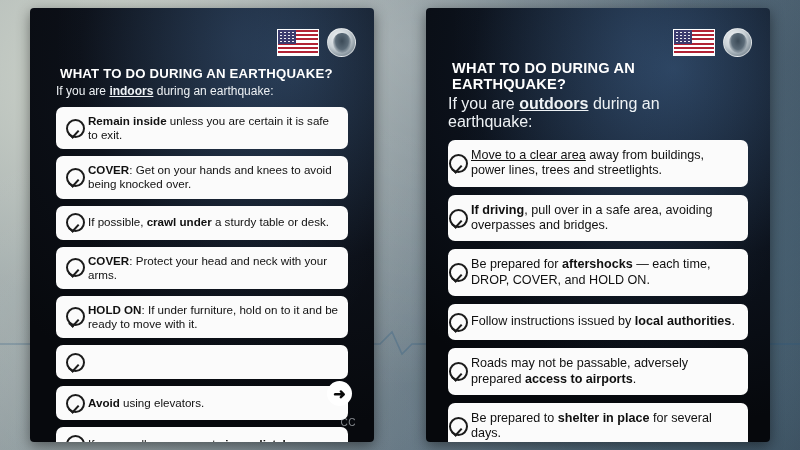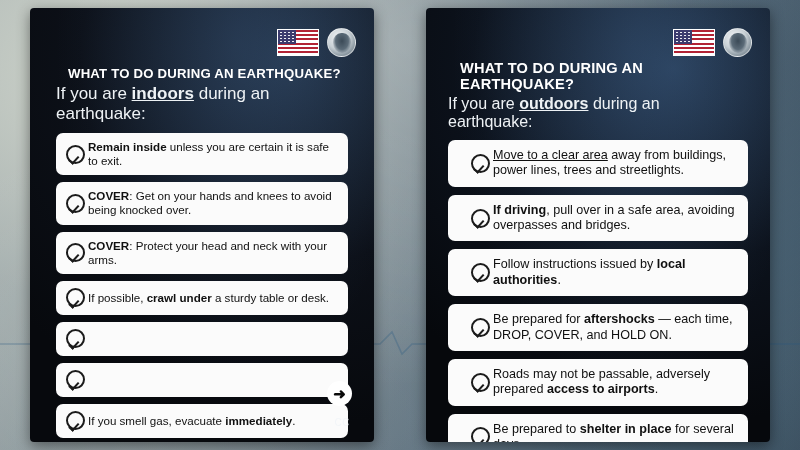--- a/index.html
+++ b/index.html
@@ -137,51 +137,51 @@
     box-sizing: border-box;
     height: 100%;
   }
   .card-left .card-inner { padding-top: 58px; padding-left: 26px; padding-right: 26px; }
   .card-right .card-inner { padding-top: 52px; padding-left: 22px; padding-right: 22px; }
 
   .title {
     color: #ffffff;
     font-weight: bold;
     letter-spacing: 0.2px;
-    margin: 0 0 3px 12px;
+    margin: 0 0 3px 4px;
   }
   .card-left .title { font-size: 13.2px; }
   .card-right .title { font-size: 14.6px; }
 
   .subtitle {
     color: #eef2f5;
     margin: 0 0 9px 0;
   }
-  .card-left .subtitle { font-size: 17px; }
+  .card-left .subtitle { font-size: 12px; }
   .card-right .subtitle { font-size: 16px; }
   .subtitle u { text-decoration: underline; }
   .subtitle b { font-weight: bold; }
 
   .list {
     display: flex;
     flex-direction: column;
   }
   .card-left .list { gap: 7px; }
   .card-right .list { gap: 8px; }
 
   .item {
     display: flex;
     align-items: center;
     gap: 3px;
     background: #fbfbfb;
     border-radius: 7px;
     box-sizing: border-box;
   }
   .card-left .item { padding: 7px 9px 7px 10px; min-height: 34px; }
-  .card-right .item { padding: 8px 10px 8px 23px; min-height: 36px; }
+  .card-right .item { padding: 8px 10px 8px 1px; min-height: 36px; }
 
   .check {
     flex: 0 0 auto;
     width: 19px;
     height: 19px;
     border-radius: 50%;
     border: 2px solid #1b1b1b;
     position: relative;
     box-sizing: border-box;
   }
@@ -218,21 +218,21 @@
     display: flex;
     align-items: center;
     justify-content: center;
     color: #0a0a0a;
     font-size: 15px;
     line-height: 1;
     font-weight: bold;
   }
   .cc-badge {
     position: absolute;
-    right: 24px;
+    right: 18px;
     bottom: 14px;
     z-index: 4;
     color: rgba(235,240,245,0.55);
     font-size: 10px;
     letter-spacing: 0.5px;
   }
 </style>
 </head>
 <body>
 
@@ -264,35 +264,40 @@
           <span class="item-text"><b>Remain inside</b><span> unless you are certain it is safe to exit.</span></span>
         </div>
 
         <div class="item">
           <span class="check"></span>
           <span class="item-text"><b>COVER</b><span>: Get on your hands and knees to avoid being knocked over.</span></span>
         </div>
 
         <div class="item">
           <span class="check"></span>
+          <span class="item-text"><span>If possible, </span><b>crawl under</b><span> a sturdy table or desk.</span></span>
+        </div>
+
+        <div class="item">
+          <span class="check"></span>
           <span class="item-text"><b>COVER</b><span>: Protect your head and neck with your arms.</span></span>
         </div>
 
         <div class="item">
           <span class="check"></span>
-          <span class="item-text"><span>If possible, </span><b>crawl under</b><span> a sturdy table or desk.</span></span>
-        </div>
-
-
-        <div class="item">
-          <span class="check"></span>
-        </div>
-
-        <div class="item">
-          <span class="check"></span>
+          <span class="item-text"><b>HOLD ON</b><span>: If under furniture, hold on to it and be ready to move with it.</span></span>
+        </div>
+
+        <div class="item">
+          <span class="check"></span>
+        </div>
+
+        <div class="item">
+          <span class="check"></span>
+          <span class="item-text"><b>Avoid</b><span> using elevators.</span></span>
         </div>
 
         <div class="item">
           <span class="check"></span>
           <span class="item-text"><span>If you smell gas, evacuate </span><b>immediately</b><span>.</span></span>
         </div>
 
       </div>
     </div>
 
@@ -322,26 +327,26 @@
           <span class="item-text"><u>Move to a clear area</u><span> away from buildings, power lines, trees and streetlights.</span></span>
         </div>
 
         <div class="item">
           <span class="check"></span>
           <span class="item-text"><b>If driving</b><span>, pull over in a safe area, avoiding overpasses and bridges.</span></span>
         </div>
 
         <div class="item">
           <span class="check"></span>
+          <span class="item-text"><span>Be prepared for </span><b>aftershocks</b><span> — each time, DROP, COVER, and HOLD ON.</span></span>
+        </div>
+
+        <div class="item">
+          <span class="check"></span>
           <span class="item-text"><span>Follow instructions issued by </span><b>local authorities</b><span>.</span></span>
-        </div>
-
-        <div class="item">
-          <span class="check"></span>
-          <span class="item-text"><span>Be prepared for </span><b>aftershocks</b><span> — each time, DROP, COVER, and HOLD ON.</span></span>
         </div>
 
         <div class="item">
           <span class="check"></span>
           <span class="item-text"><span>Roads may not be passable, adversely prepared </span><b>access to airports</b><span>.</span></span>
         </div>
 
         <div class="item">
           <span class="check"></span>
           <span class="item-text"><span>Be prepared to </span><b>shelter in place</b><span> for several days.</span></span>

